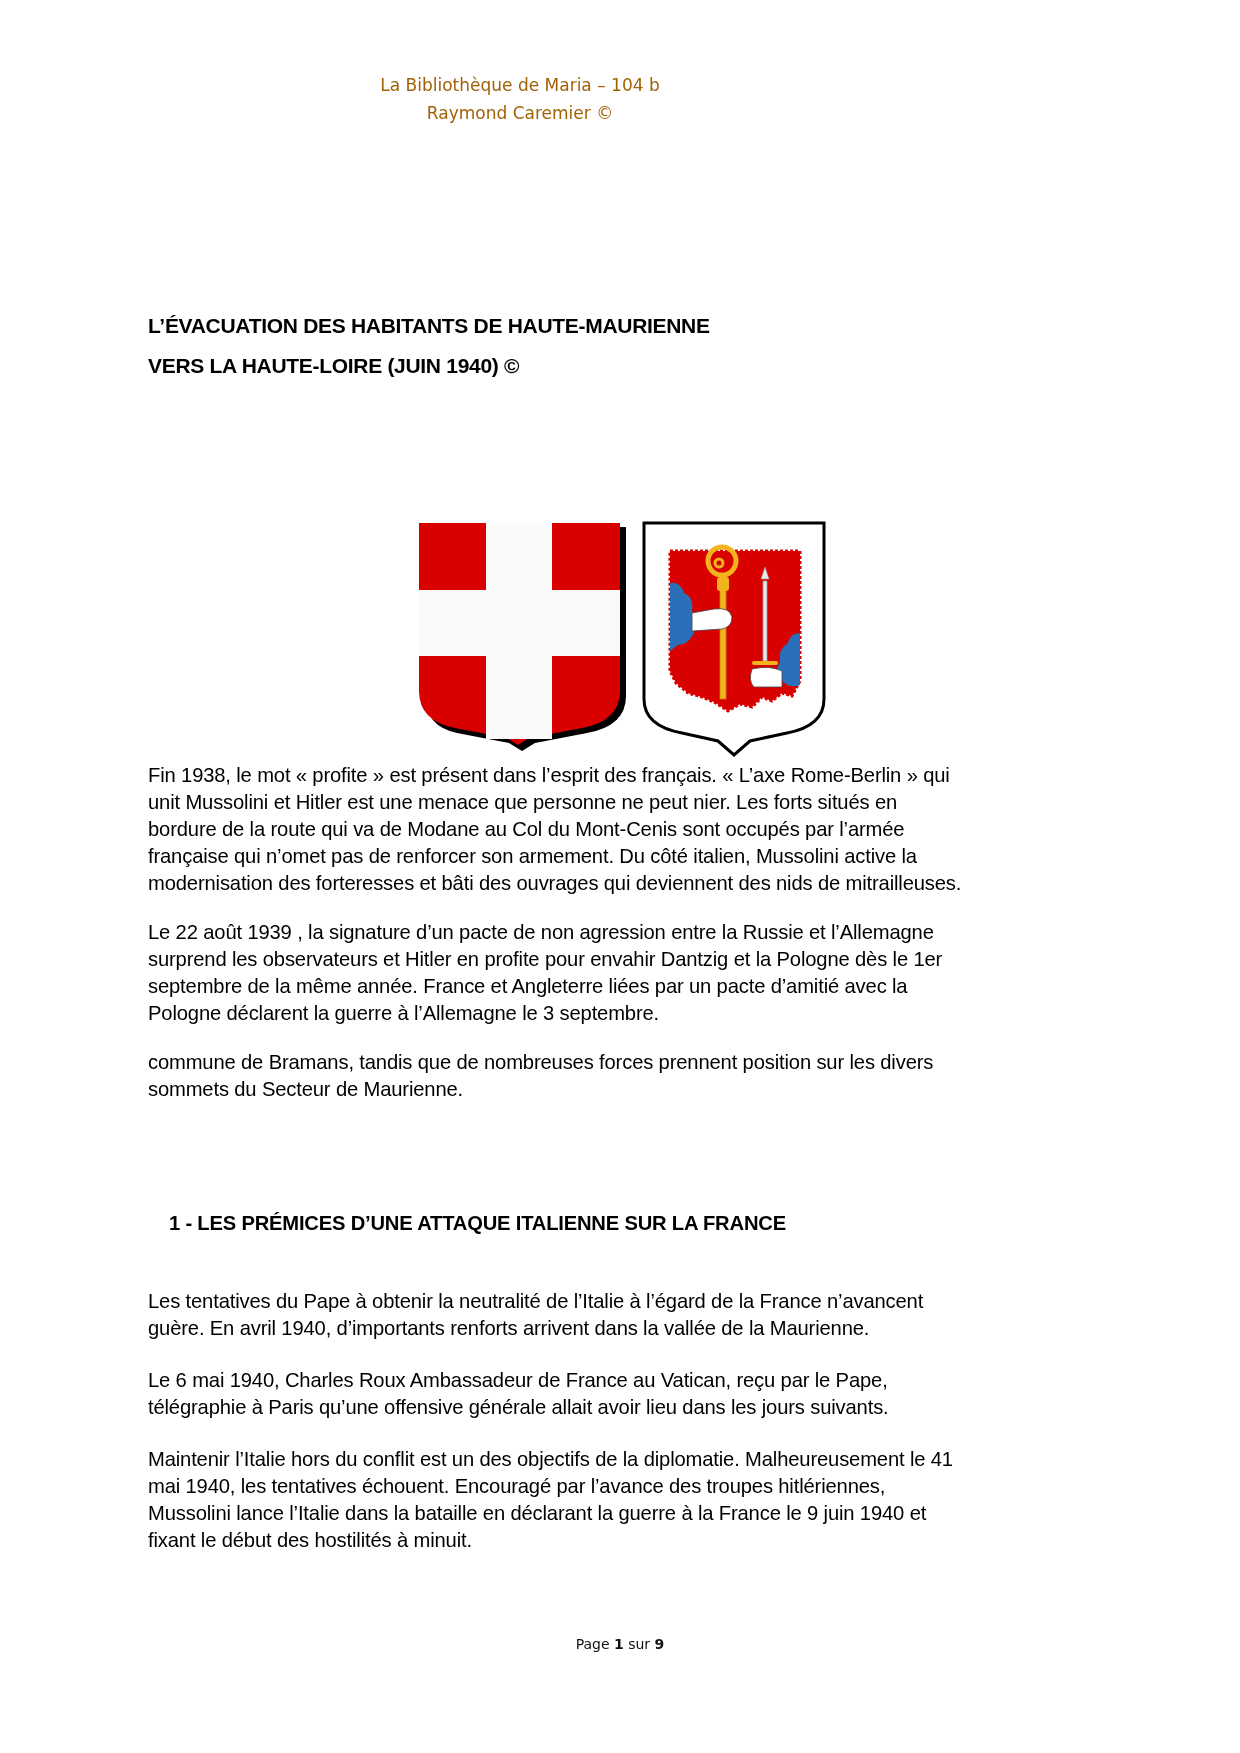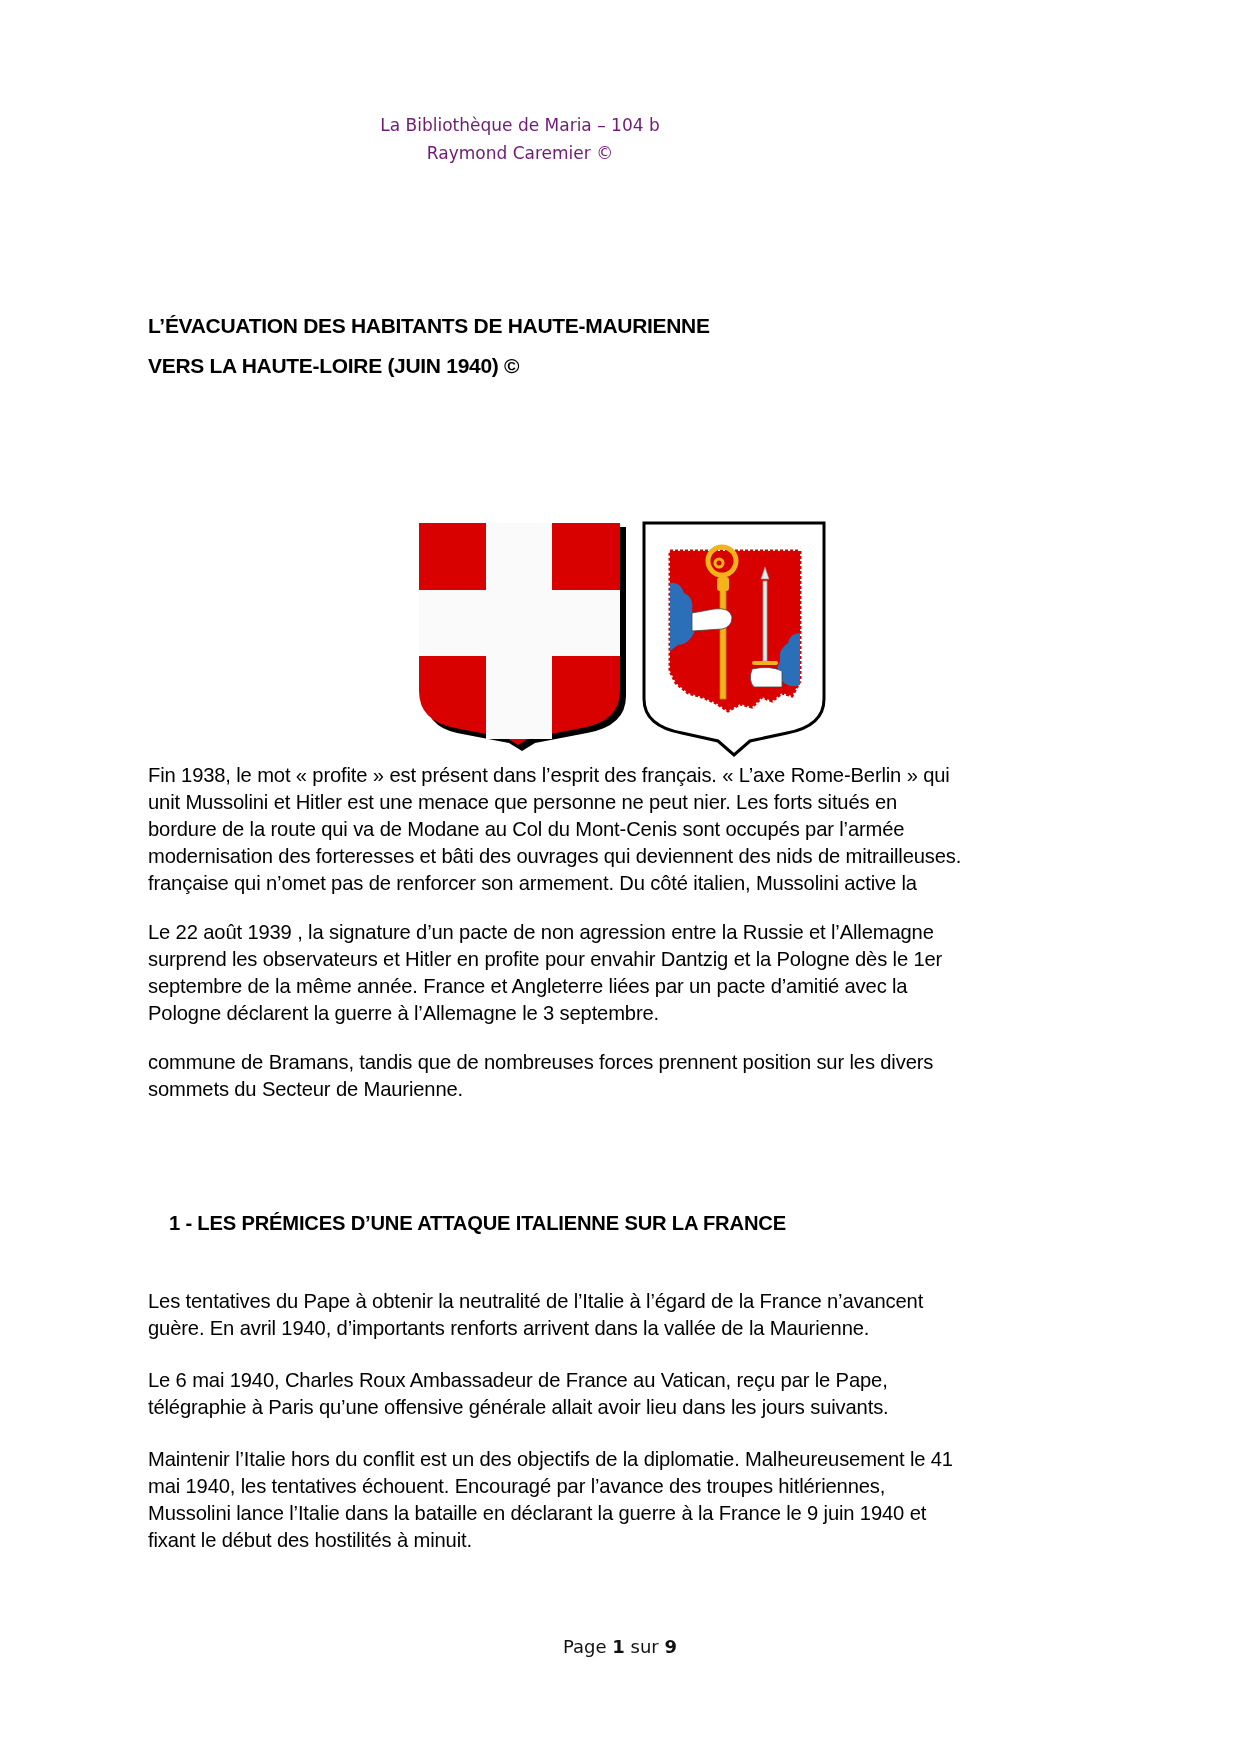--- a/index.html
+++ b/index.html
@@ -1,35 +1,35 @@
 <!DOCTYPE html>
 <html><head>
 <meta charset="utf-8">
 <style>
   html, body { margin:0; padding:0; background:#ffffff; }
   body { width:1240px; height:1753px; position:relative; overflow:hidden; color:#000; }
   .header { position:absolute; left:0; width:1040px; text-align:center;
-            font-family:"DejaVu Sans", sans-serif; font-size:17px; color:#701a75;margin-top:40px; }
+            font-family:"DejaVu Sans", sans-serif; font-size:17px; color:#a16207; }
   .hdr1 { top:75px; }
   .hdr2 { top:103px; }
   .title { position:absolute; left:148px; top:306px; width:960px;
            font-family:"Liberation Sans", sans-serif; font-weight:bold;
            font-size:21px; line-height:40px; letter-spacing:-0.3px; margin:0; }
   .title span { display:block; white-space:nowrap; }
   .shields { position:absolute; left:417px; top:521px; width:410px; height:240px; }
   .shield { position:absolute; top:0; }
   .p { position:absolute; left:148px; width:970px;
        font-family:"Liberation Sans", sans-serif; font-size:20.2px;
        line-height:27px; margin:0; letter-spacing:-0.15px; }
   .p span { display:block; white-space:nowrap; }
   .section-heading { position:absolute; left:156px; top:1199px;
        font-family:"Liberation Sans", sans-serif; font-weight:bold;
        font-size:20.2px; margin:13px; letter-spacing:-0.2px; white-space:nowrap; }
   .footer { position:absolute; top:1636px; left:0; width:1240px; text-align:center;
-            font-family:"DejaVu Sans", sans-serif; font-size:18px; color:#111; }
+            font-family:"DejaVu Sans", sans-serif; font-size:14px; color:#111; }
   .footer b { font-weight:bold; }
 </style>
 </head>
 <body>
 
 <div class="header hdr1">La Bibliothèque de Maria – 104 b</div>
 <div class="header hdr2">Raymond Caremier ©</div>
 
 <h1 class="title">
   <span>L’ÉVACUATION DES HABITANTS DE HAUTE-MAURIENNE</span>
@@ -65,22 +65,22 @@
     <rect x="110" y="140" width="26" height="4" rx="2" fill="#f2b31b"></rect>
 
     <path d="M110,148 Q106,160 112,166 L140,166 L140,150 Q128,144 110,148 Z" fill="#fff" stroke="#444" stroke-width="0.8"></path>
   </svg>
 </div>
 
 <p class="p" style="top:762px;">
   <span>Fin 1938, le mot « profite » est présent dans l’esprit des français. « L’axe Rome-Berlin » qui</span>
   <span>unit Mussolini et Hitler est une menace que personne ne peut nier. Les forts situés en</span>
   <span>bordure de la route qui va de Modane au Col du Mont-Cenis sont occupés par l’armée</span>
+  <span>française qui n’omet pas de renforcer son armement. Du côté italien, Mussolini active la</span>
   <span>modernisation des forteresses et bâti des ouvrages qui deviennent des nids de mitrailleuses.</span>
-  <span>française qui n’omet pas de renforcer son armement. Du côté italien, Mussolini active la</span>
 </p>
 
 <p class="p" style="top:919px;">
   <span>Le 22 août 1939 , la signature d’un pacte de non agression entre la Russie et l’Allemagne</span>
   <span>surprend les observateurs et Hitler en profite pour envahir Dantzig et la Pologne dès le 1er</span>
   <span>septembre de la même année. France et Angleterre liées par un pacte d’amitié avec la</span>
   <span>Pologne déclarent la guerre à l’Allemagne le 3 septembre.</span>
 </p>
 
 <p class="p" style="top:1049px;">

